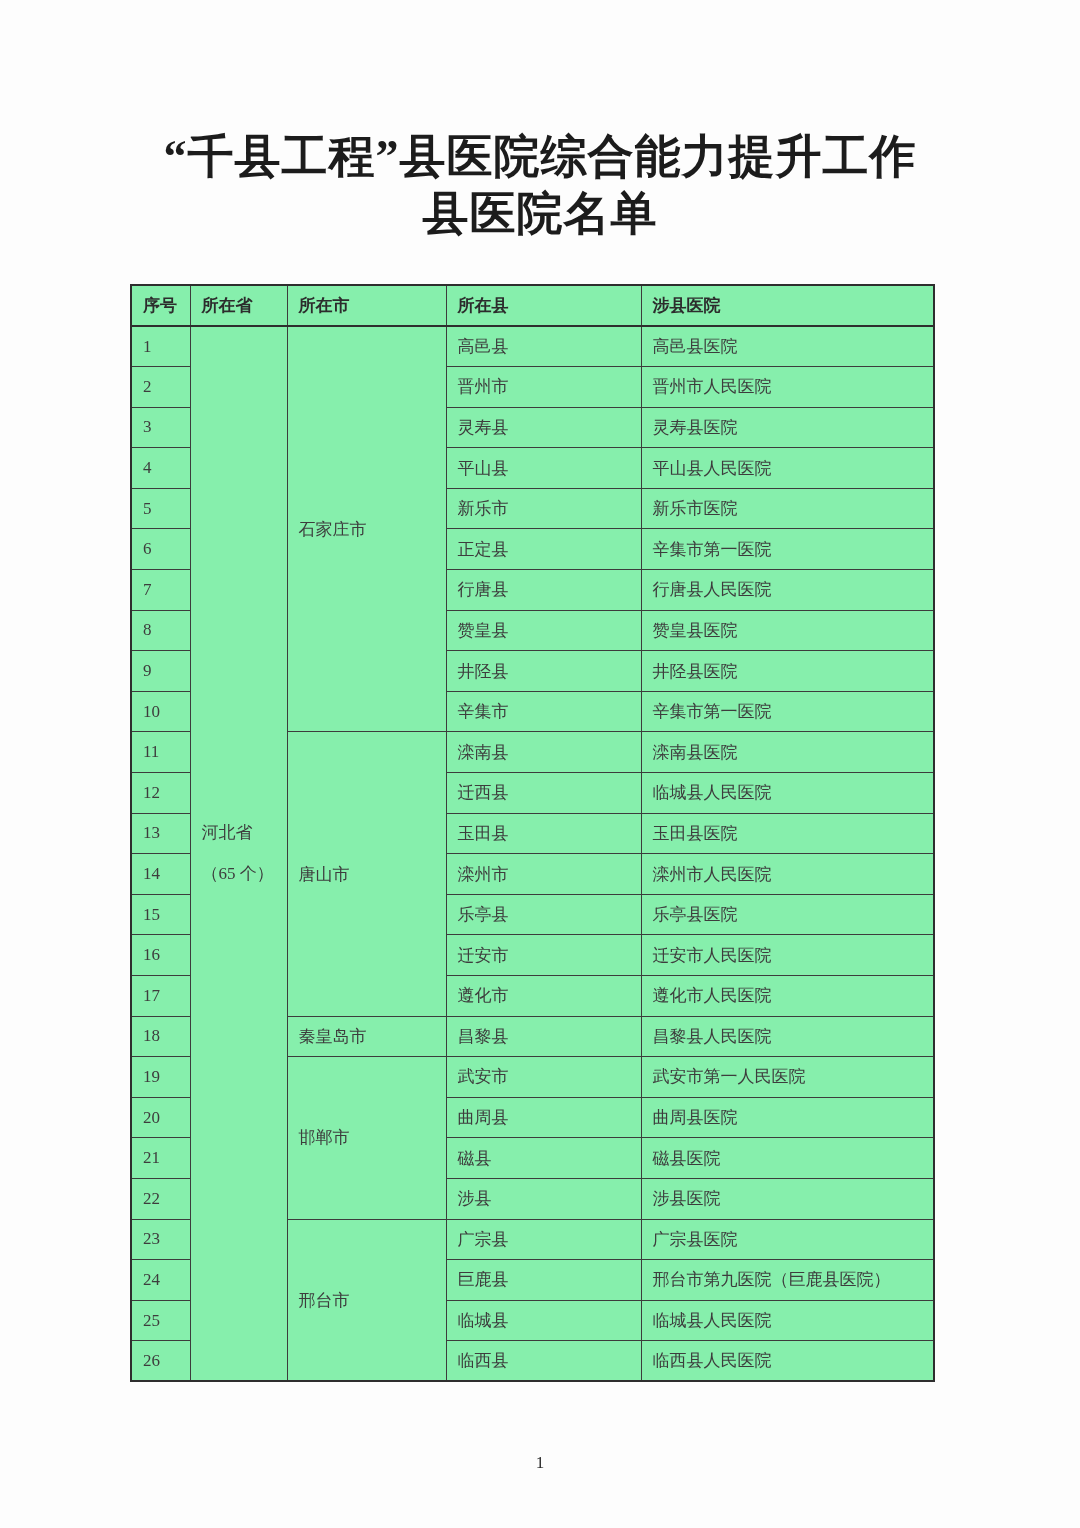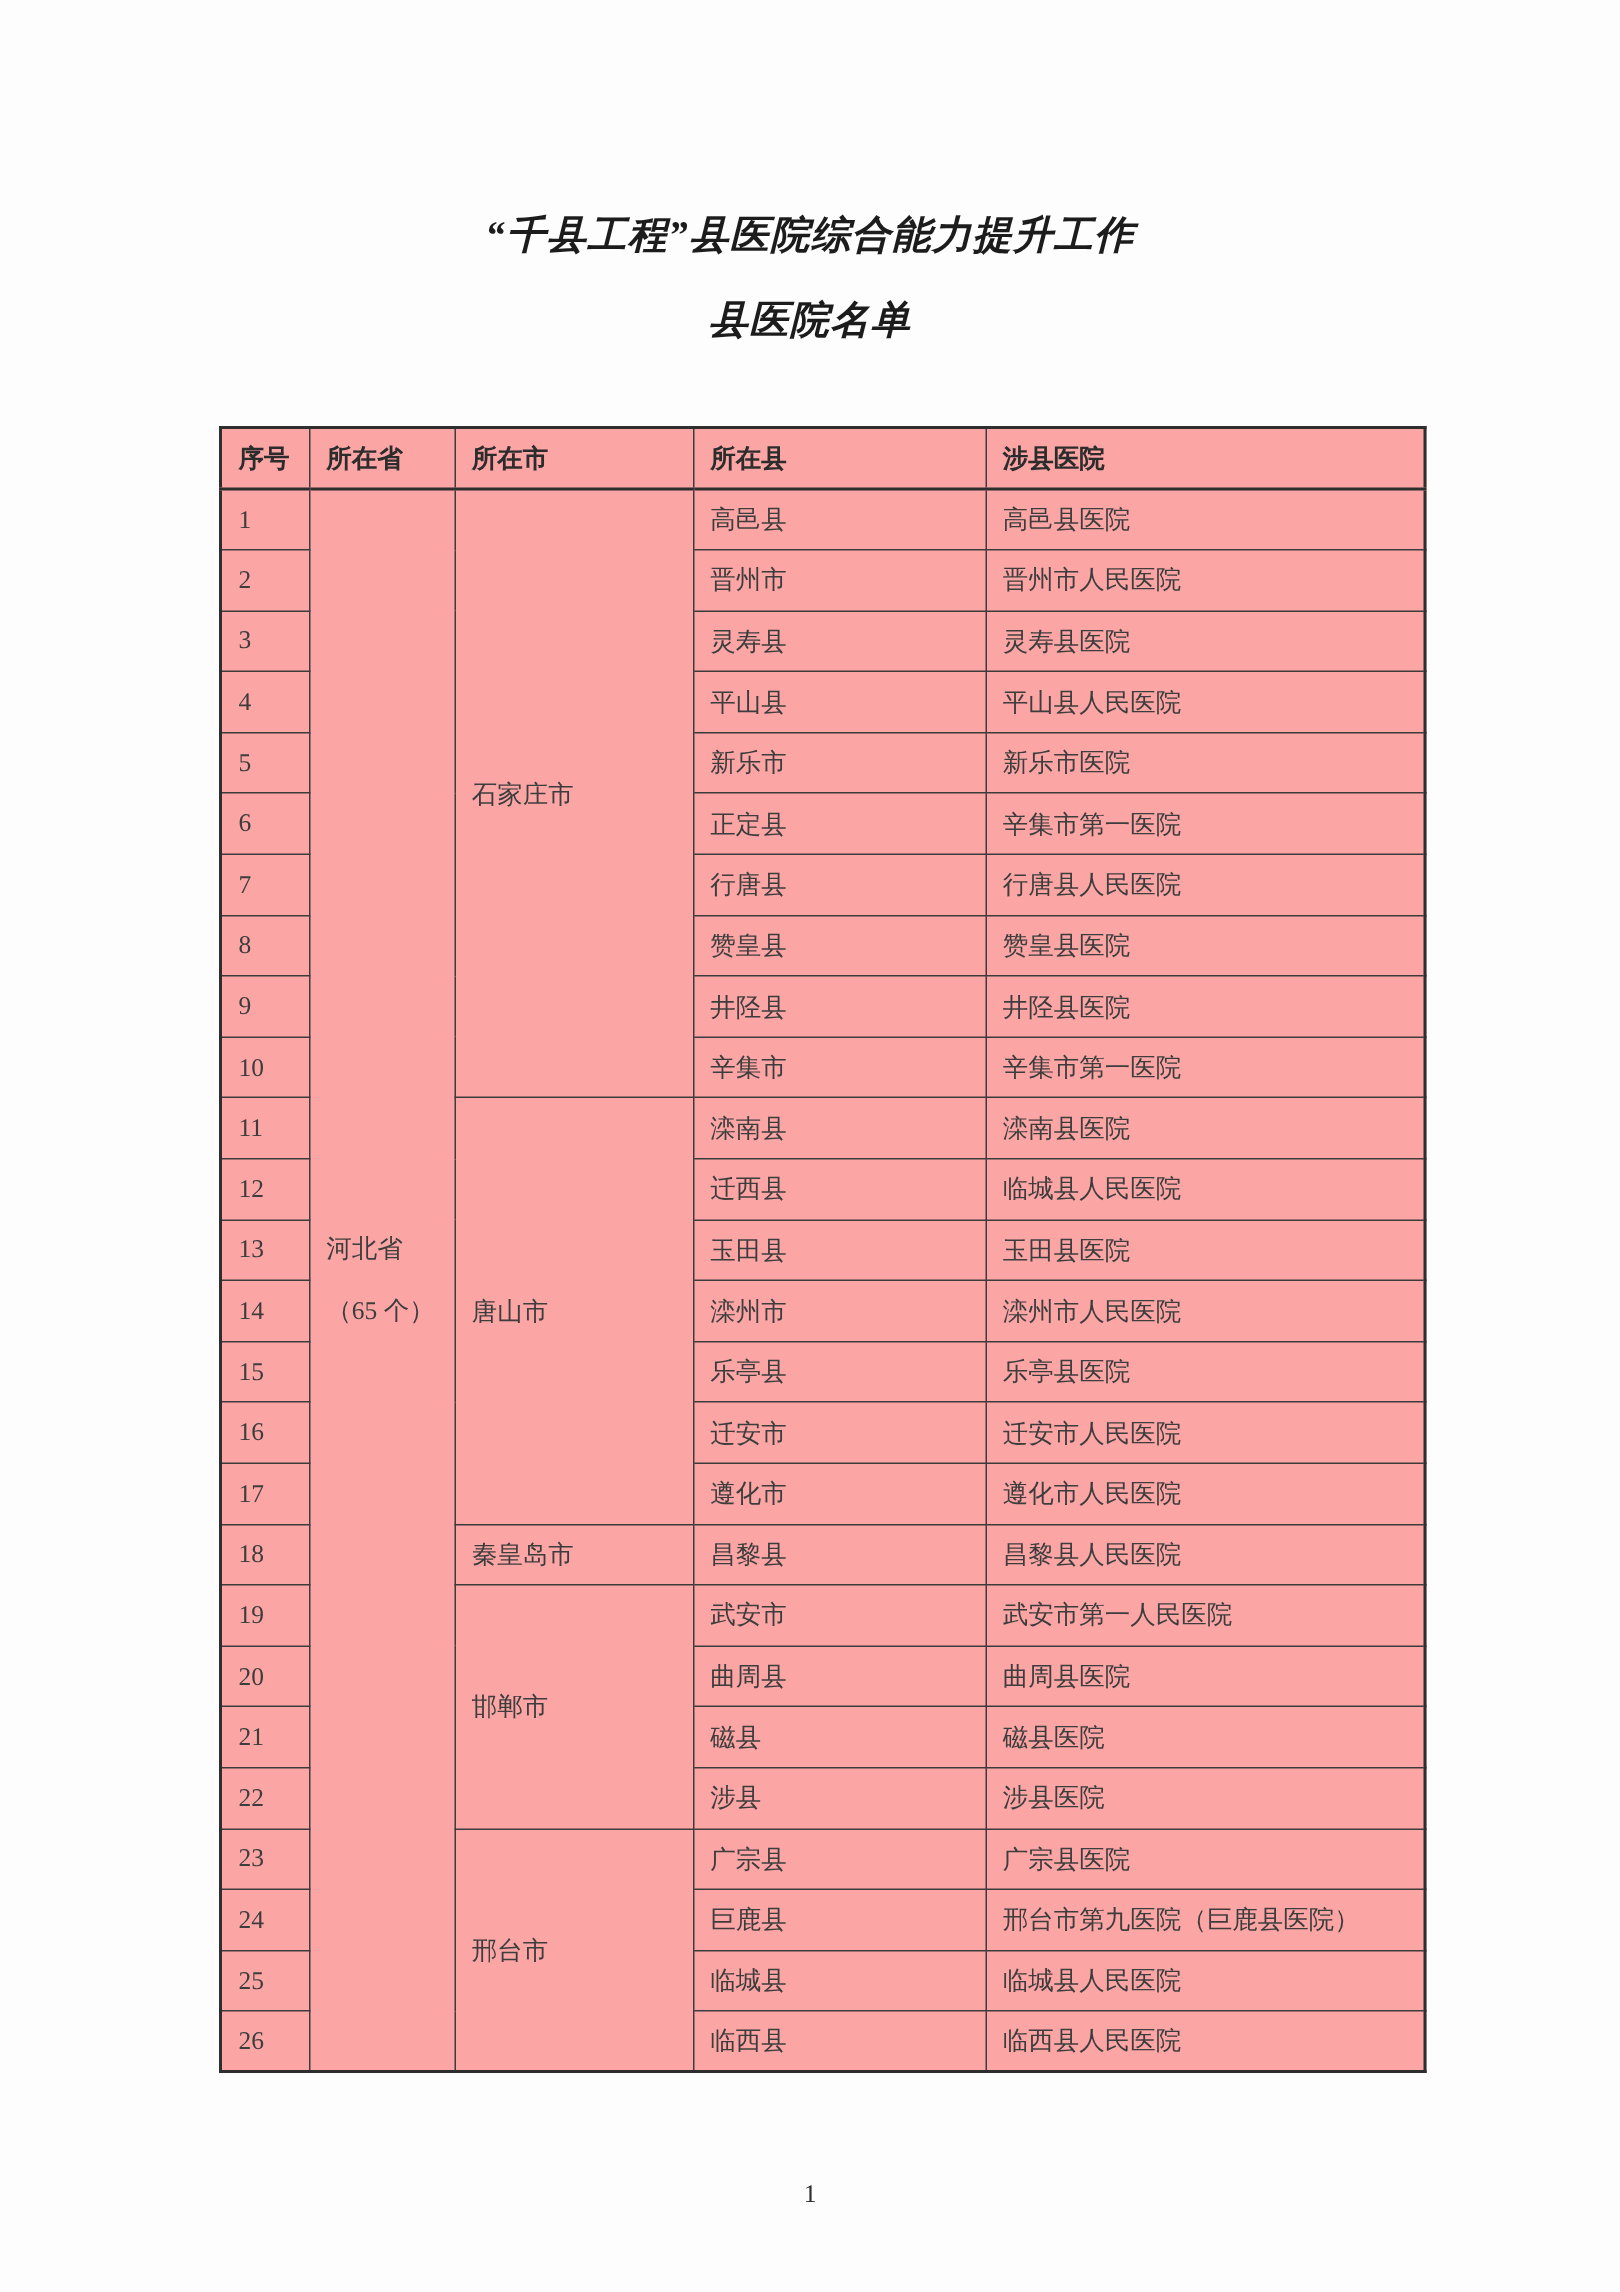--- a/index.html
+++ b/index.html
@@ -16,33 +16,32 @@
     color: #3d3d3d;
   }
   .doc-title {
     position: absolute;
     top: 128px;
     left: 0;
     width: 1080px;
     text-align: center;
     font-weight: bold;
     color: #1c1c1c;
-    font-size: 26px;
+    font-size: 46px;
     line-height: 57px;
     letter-spacing: 1px;
-    font-style: italic;
   }
   table.hospital-table {
     position: absolute;
-    left: 146px;
+    left: 130px;
     top: 284px;
     width: 803px;
     border-collapse: collapse;
     table-layout: fixed;
-    background: #fca5a5;
+    background: #86efac;
   }
   table.hospital-table th,
   table.hospital-table td {
     border: 1px solid #3c3c3c;
     padding: 0 0 0 11px;
     font-size: 17px;
     font-weight: normal;
     text-align: left;
     vertical-align: middle;
     color: #3d3d3d;

